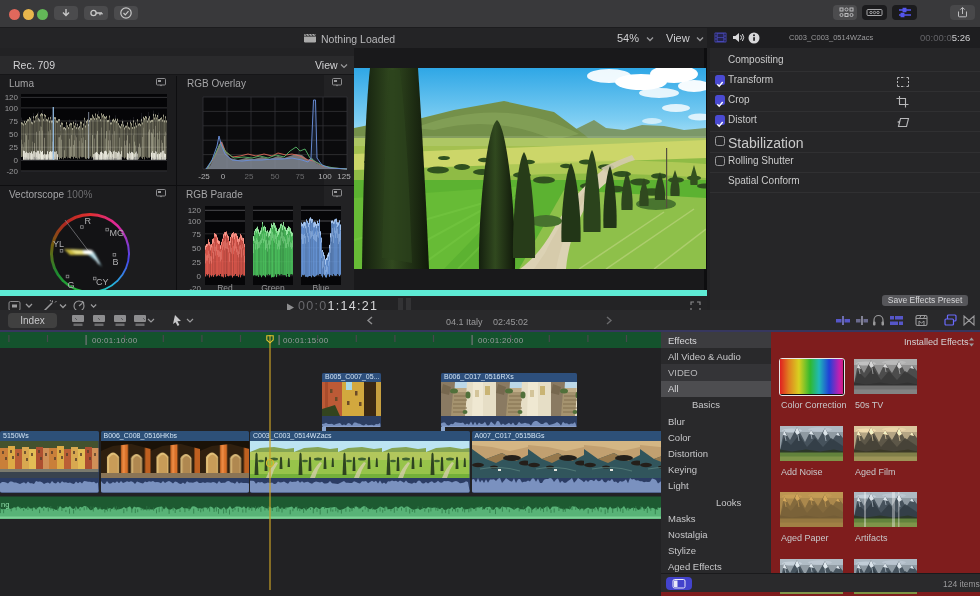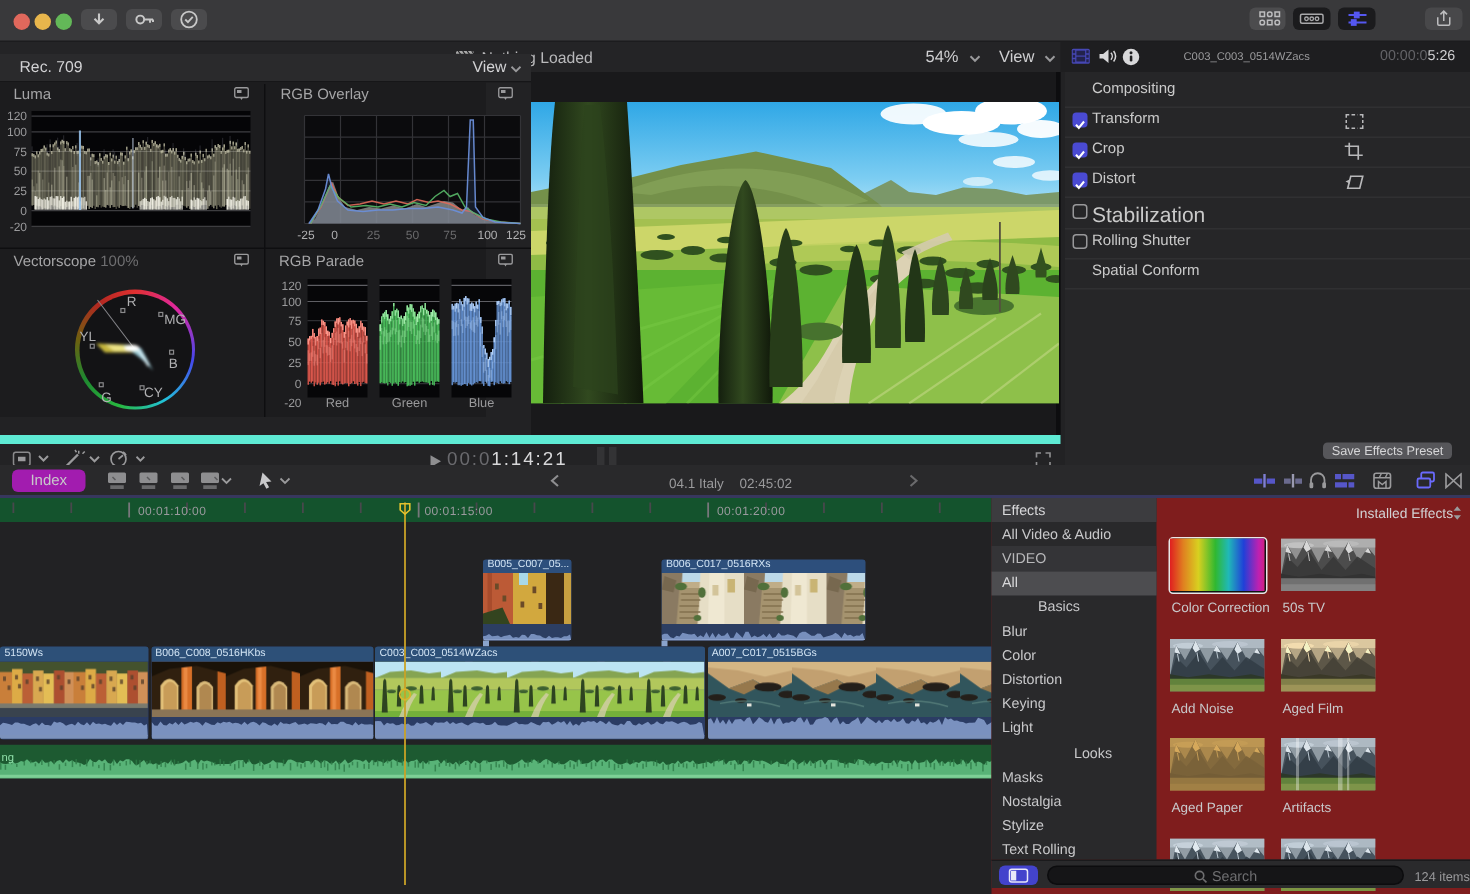--- a/index.html
+++ b/index.html
@@ -94,21 +94,21 @@
       <path d="M8.6 3.2a3.4 3.4 0 0 1 0 4.6M10.4 2a5.8 5.8 0 0 1 0 7" stroke="#d8d8da" stroke-width="1" fill="none"></path>
     </svg>
 <svg class="abs" style="left:41px;top:4px" width="12" height="12" viewBox="0 0 12 12">
       <circle cx="6" cy="6" r="5.5" fill="#d8d8da"></circle>
       <rect x="5.2" y="5" width="1.7" height="4" rx="0.8" fill="#1e1e20"></rect>
       <circle cx="6" cy="3.2" r="1" fill="#1e1e20"></circle>
     </svg>
 <div class="txt" style="left:82px;top:4.5px;font-size:7.5px;color:#9b9b9d;letter-spacing:0px">C003_C003_0514WZacs</div>
 <div class="txt" style="left:213px;top:4px;font-size:9.5px;color:#636367">00:00:0<span style="color:#cfcfd1">5:26</span></div>
 </div>
-<div class="abs" style="left:0;top:36px;width:324px;height:242px;background:#1c1c1e">
+<div class="abs" style="left:0;top:56px;width:324px;height:242px;background:#1c1c1e">
     <div class="abs" style="left:0;top:0;width:354px;height:19px;background:#2a2a2c;border-bottom:1px solid #161618">
 <div class="txt" style="left:13px;top:3px;font-size:10.5px;color:#d2d2d4">Rec. 709</div>
 <div class="txt" style="left:315px;top:3px;font-size:10.5px;color:#d2d2d4">View</div>
 <svg class="abs" style="left:340px;top:7px" width="8" height="6" viewBox="0 0 8 6">
         <path d="M1 1.5l3 3 3-3" stroke="#9a9a9c" stroke-width="1.2" fill="none"></path>
       </svg>
 </div>
     <div class="txt" style="left:9px;top:22px;font-size:10px;color:#a5a5a7">Luma</div>
     <svg class="abs" style="left:156px;top:22px" width="10" height="9" viewBox="0 0 10 9">
       <rect x="0.5" y="0.5" width="9" height="6.5" rx="1" stroke="#9a9a9c" fill="none" stroke-width="0.9"></rect>
@@ -1259,21 +1259,21 @@
 <div class="txt" style="left:298px;top:3px;font-size:12.5px;color:#69696d;letter-spacing:1.3px">00:0<span style="color:#d8d8da">1:14:21</span></div>
 <div class="abs" style="left:398px;top:2px;width:5px;height:16px;background:#333335"></div>
 <div class="abs" style="left:406px;top:2px;width:5px;height:16px;background:#333335"></div>
 <svg class="abs" style="left:690px;top:5px" width="11" height="11" viewBox="0 0 11 11">
       <g stroke="#8e8e90" fill="none" stroke-width="1.1">
         <path d="M1 4V1h3M7 1h3v3M10 7v3H7M4 10H1V7"></path>
       </g>
     </svg>
 </div>
 <div class="abs" style="left:0;top:310px;width:980px;height:21px;background:#29292b">
-<div class="abs" style="left:8px;top:3px;width:49px;height:15px;background:#a21caf;border-radius:4px;text-align:center;font-size:10px;color:#c8c8ca;line-height:15px">Index</div>
+<div class="abs" style="left:8px;top:3px;width:49px;height:15px;background:#404040;border-radius:4px;text-align:center;font-size:10px;color:#c8c8ca;line-height:15px">Index</div>
 <svg class="abs" style="left:71px;top:4px" width="14" height="13" viewBox="0 0 14 13">
       <rect x="1" y="1" width="12" height="7" rx="1" fill="#8e8e90"></rect>
       <rect x="2.5" y="9.5" width="9" height="2.5" fill="#6a6a6c"></rect>
       <path d="M4 4l2 2" stroke="#5a5a5c" stroke-width="1"></path>
     </svg>
     <svg class="abs" style="left:91.8px;top:4px" width="14" height="13" viewBox="0 0 14 13">
       <rect x="1" y="1" width="12" height="7" rx="1" fill="#8e8e90"></rect>
       <rect x="2.5" y="9.5" width="9" height="2.5" fill="#6a6a6c"></rect>
       <path d="M6 4l2 2" stroke="#5a5a5c" stroke-width="1"></path>
     </svg>
@@ -1888,21 +1888,21 @@
     <div class="abs" style="left:0;top:178.2px;width:110px;height:16.2px;">
       <div class="txt" style="left:7px;top:2.5px;font-size:9.5px;color:#c8c8ca">Masks</div>
     </div>
     <div class="abs" style="left:0;top:194.4px;width:110px;height:16.2px;">
       <div class="txt" style="left:7px;top:2.5px;font-size:9.5px;color:#c8c8ca">Nostalgia</div>
     </div>
     <div class="abs" style="left:0;top:210.6px;width:110px;height:16.2px;">
       <div class="txt" style="left:7px;top:2.5px;font-size:9.5px;color:#c8c8ca">Stylize</div>
     </div>
     <div class="abs" style="left:0;top:226.8px;width:110px;height:16.2px;">
-      <div class="txt" style="left:7px;top:2.5px;font-size:9.5px;color:#c8c8ca">Text Rolling</div>
+      <div class="txt" style="left:7px;top:2.5px;font-size:9.5px;color:#c8c8ca">Aged Effects</div>
     </div>
     <div class="txt" style="left:243px;top:4.5px;font-size:9.2px;color:#d2d2d4">Installed Effects</div>
     <svg class="abs" style="left:307px;top:5px" width="7" height="10" viewBox="0 0 7 10">
       <path d="M3.5 0.5L6 3.5H1zM3.5 9.5L1 6.5h5z" fill="#9a9a9c"></path>
     </svg>
     <div class="abs" style="left:117.5px;top:25.5px;width:66px;height:38px;border:1.5px solid #e8e8e8;border-radius:3px;background:#111"></div>
 <div class="abs" style="left:119px;top:27px;width:63px;height:35px;background:linear-gradient(90deg,#e02020,#e08020 14%,#d8d020 30%,#30b830 48%,#20b8b8 62%,#2040d8 78%,#c020b0 94%,#d02080)"></div>
     <div class="txt" style="left:120px;top:68px;font-size:9px;color:#c8c8ca">Color Correction</div>
     <svg class="abs" style="left:193px;top:27px;filter:grayscale(1) brightness(0.95)" width="63" height="35" viewBox="0 0 63 35">
       <use href="#mtn"></use>
@@ -1935,21 +1935,14 @@
     </svg>
     <svg class="abs" style="left:193px;top:227px;filter:saturate(1.1)" width="63" height="35" viewBox="0 0 63 35">
       <use href="#mtn"></use>
     </svg>
     <div class="abs" style="left:0;top:241px;width:319px;height:18.5px;background:#2a2a2c;border-top:1px solid #1a1a1c">
 <div class="abs" style="left:5px;top:2.5px;width:26px;height:13.5px;background:#4343cc;border-radius:4px">
 <svg width="26" height="13.5" viewBox="0 0 26 13.5">
           <rect x="7" y="2.5" width="12" height="8.5" rx="1.5" stroke="#e8e8f8" fill="none" stroke-width="1"></rect>
           <rect x="8" y="3.5" width="3.5" height="6.5" fill="#e8e8f8"></rect>
         </svg></div>
-<div class="abs" style="left:37px;top:2.5px;width:238px;height:13.5px;background:#151517;border-radius:7px;border:1px solid #0c0c0e">
-<svg class="abs" style="left:97px;top:2.5px" width="9" height="9" viewBox="0 0 9 9">
-          <circle cx="3.7" cy="3.7" r="2.8" stroke="#6e6e70" fill="none" stroke-width="1.1"></circle>
-          <path d="M6 6L8.3 8.3" stroke="#6e6e70" stroke-width="1.1"></path>
-        </svg>
-<div class="txt" style="left:109px;top:1px;font-size:9.5px;color:#6e6e70">Search</div>
-</div>
 <div class="txt" style="left:282px;top:4.5px;font-size:8.5px;color:#9a9a9c">124 items</div>
 </div>
   </div>
 </body></html>

